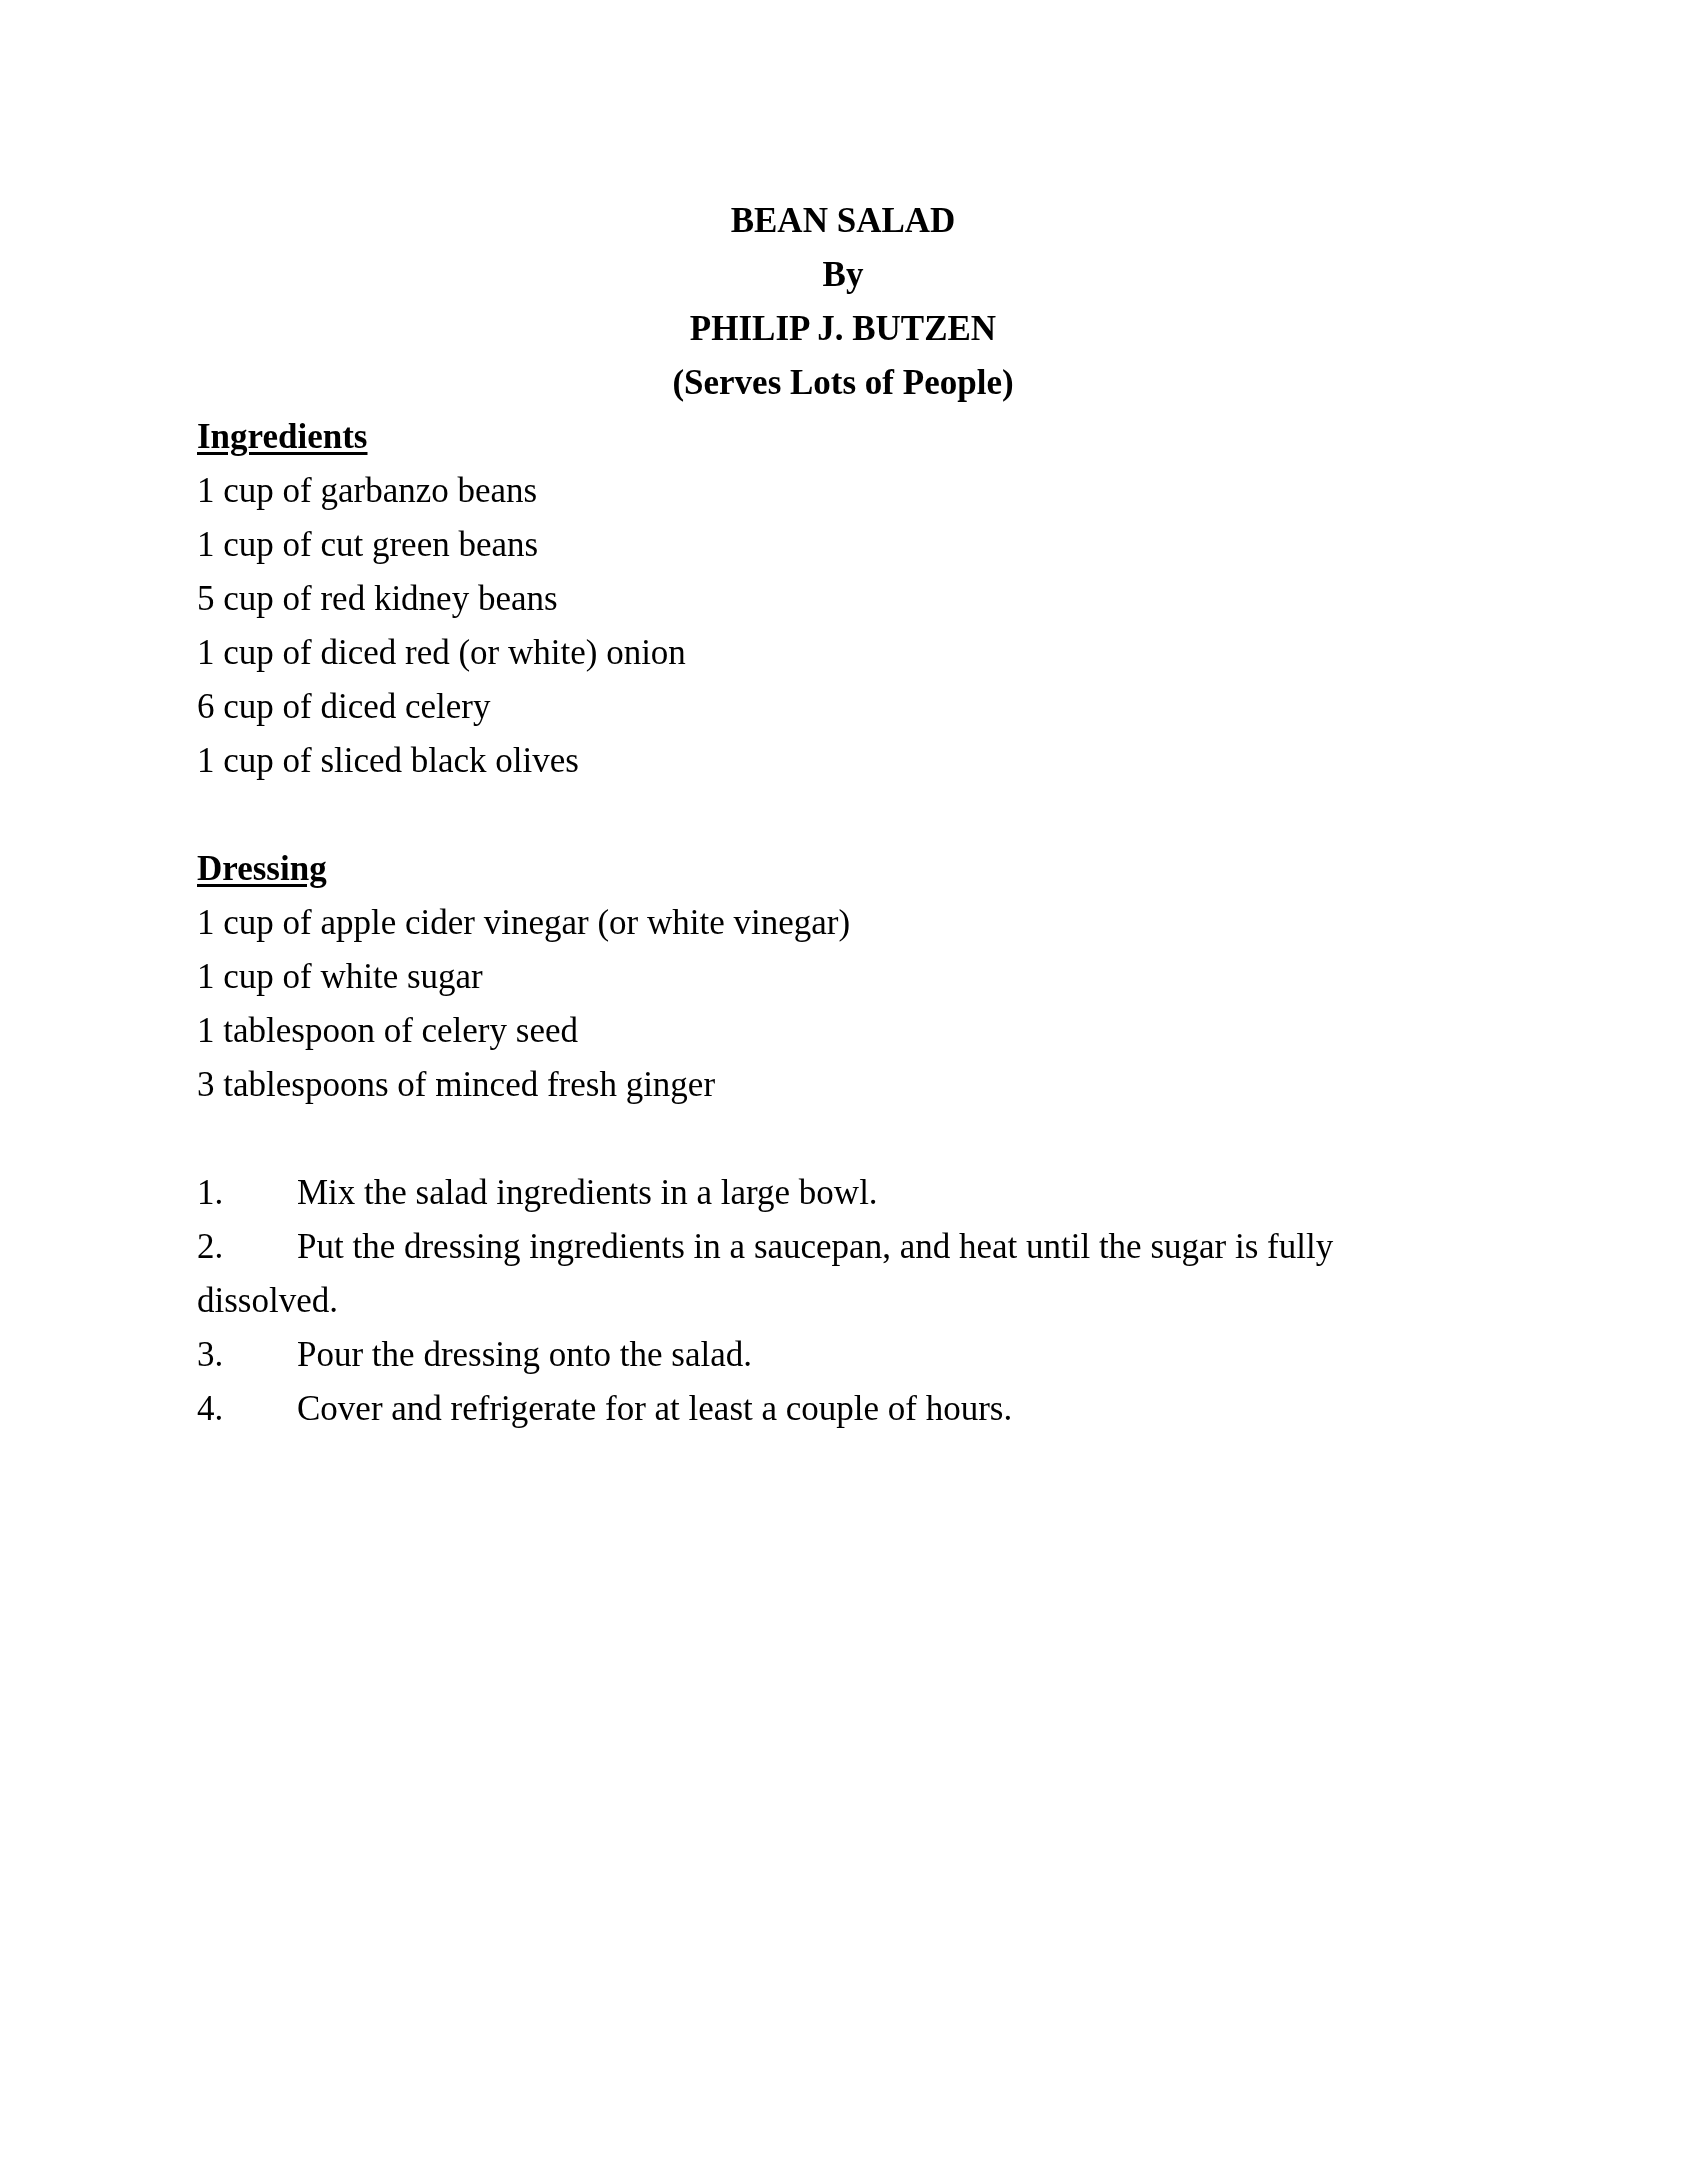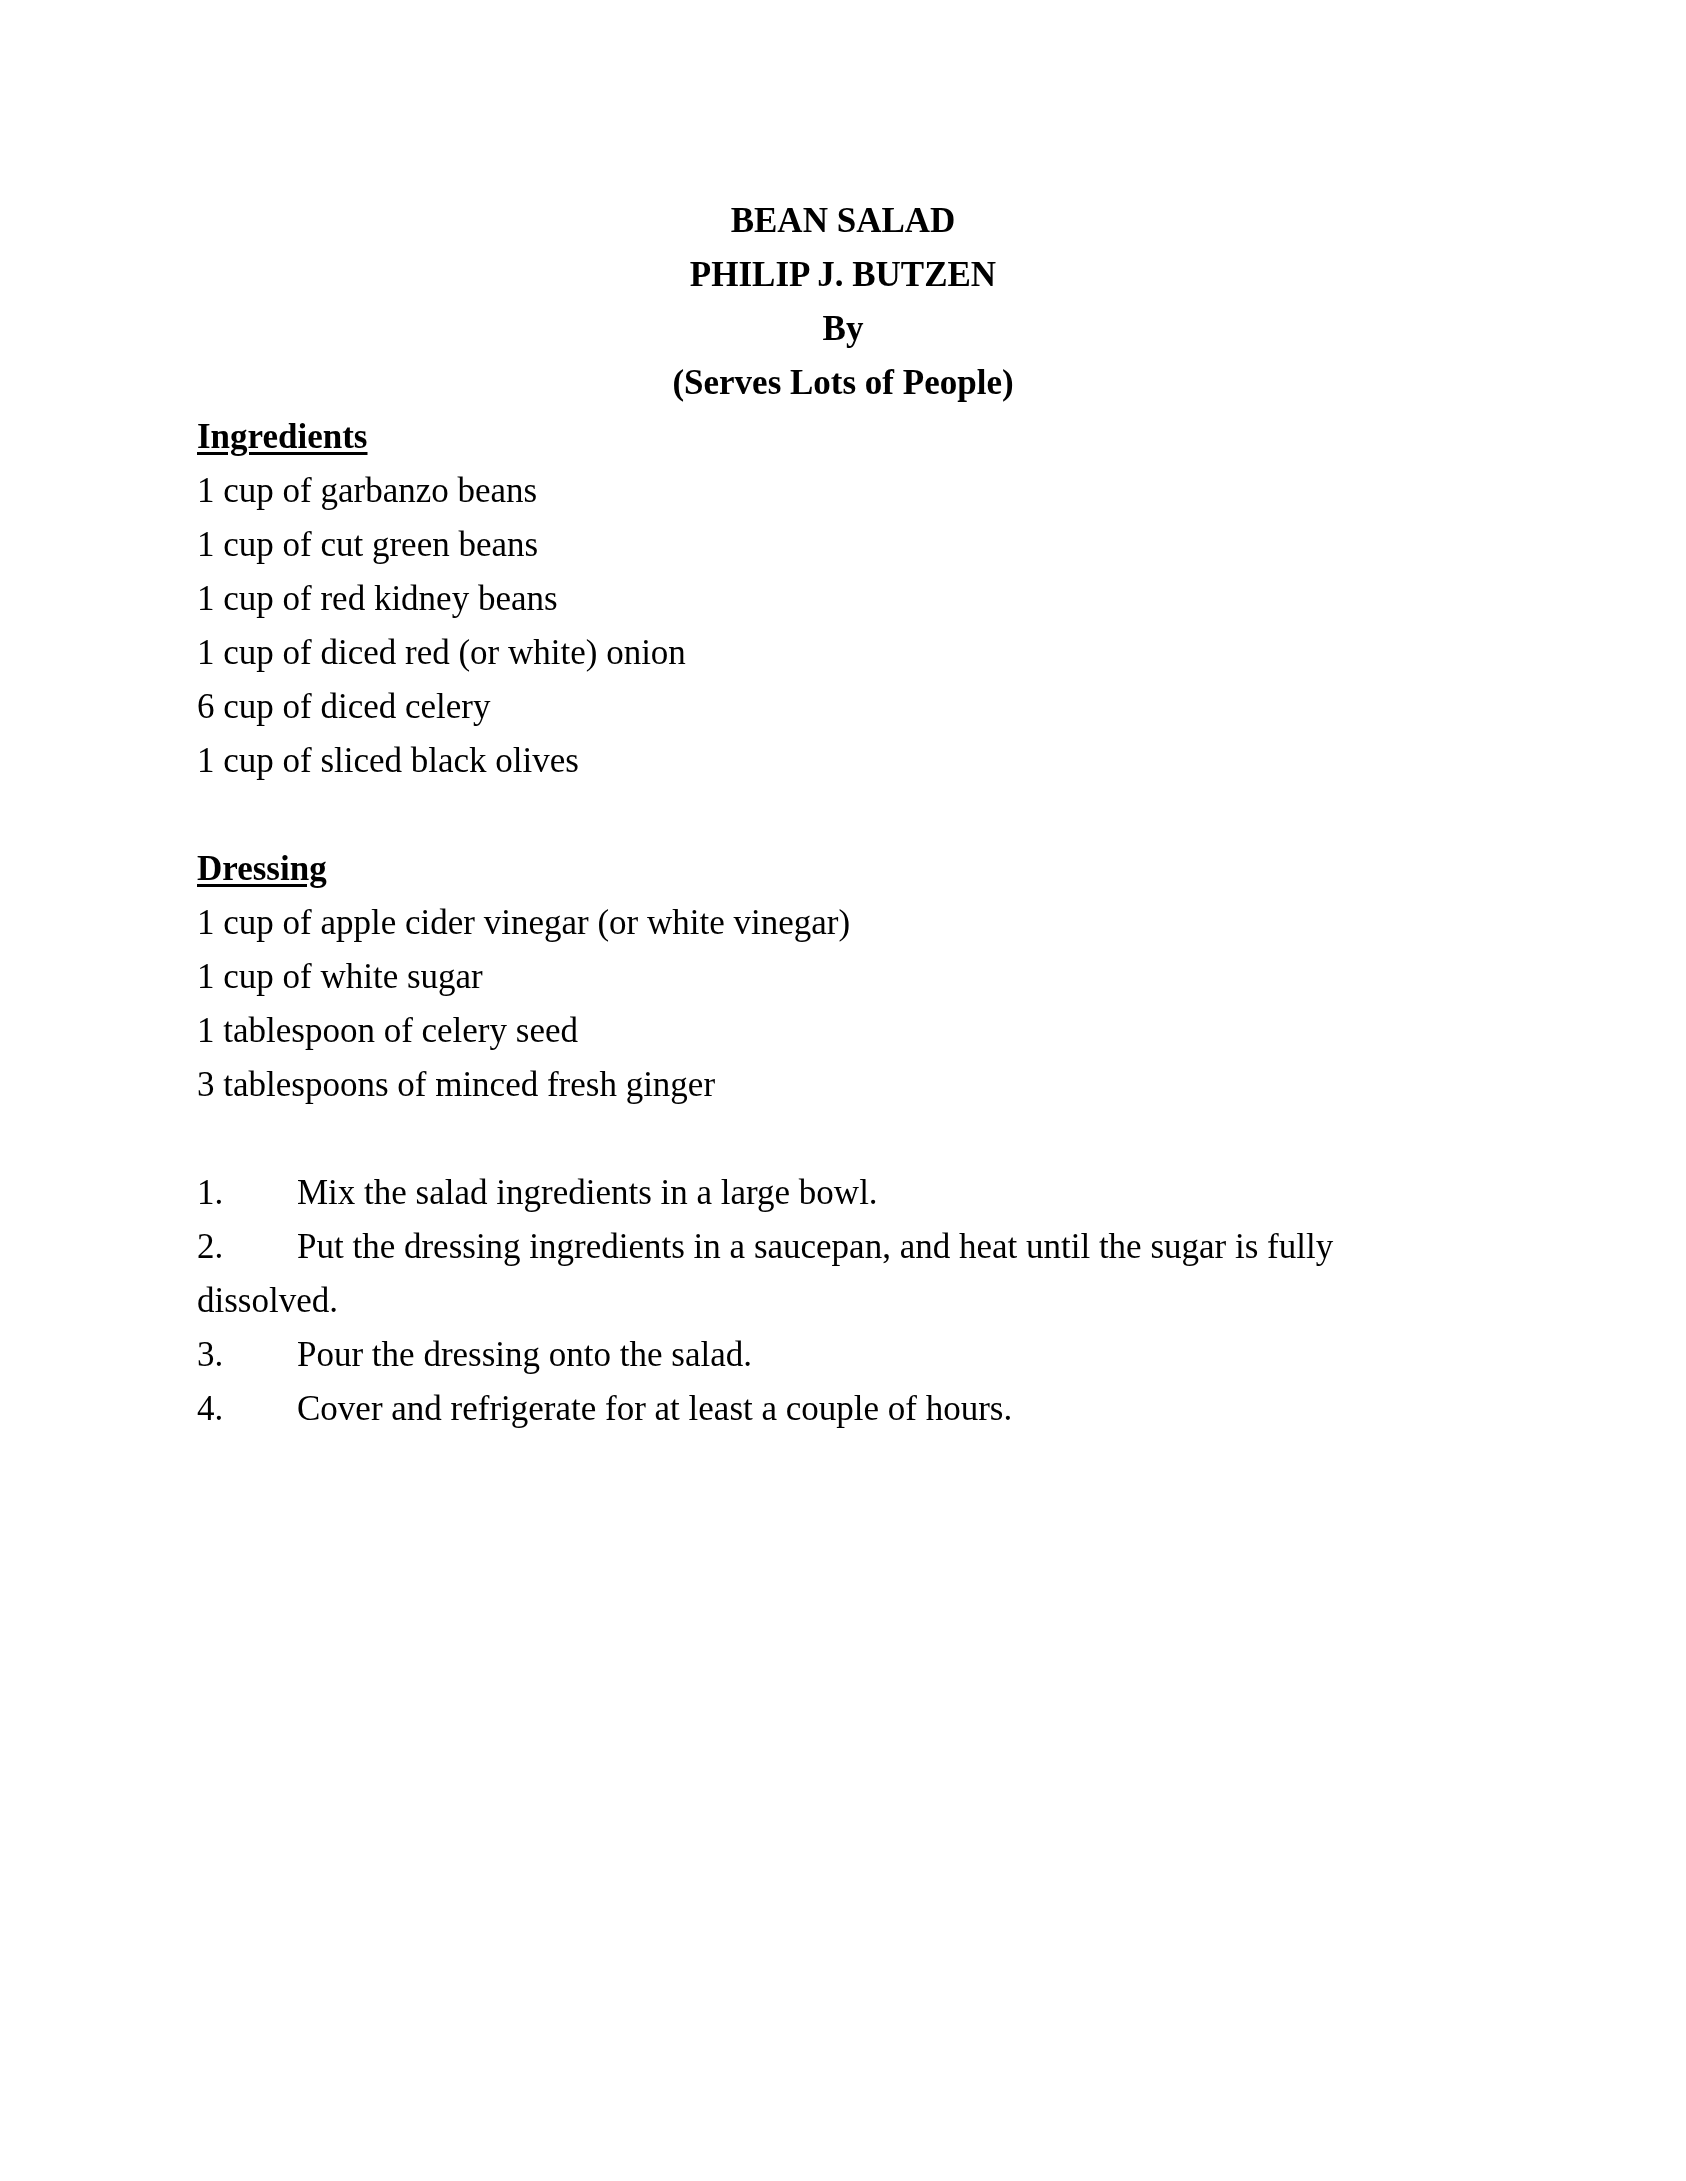--- a/index.html
+++ b/index.html
@@ -21,30 +21,30 @@
     .blank { height: 54px; }
   </style>
 </head>
 <body>
 
 <div class="page">
   <div class="content">
 
     <div class="title-block" style="margin-left:-197px; width:1454px;">
       <div class="line bold" style="text-align:center; width:1686px; padding-left:0;">BEAN SALAD</div>
+      <div class="line bold" style="text-align:center; width:1686px;">By</div>
       <div class="line bold" style="text-align:center; width:1686px;">PHILIP J. BUTZEN</div>
-      <div class="line bold" style="text-align:center; width:1686px;">By</div>
       <div class="line bold" style="text-align:center; width:1686px;">(Serves Lots of People)</div>
     </div>
 
     <div class="section">
       <div class="line"><span class="heading">Ingredients</span></div>
       <div class="line">1 cup of garbanzo beans</div>
       <div class="line">1 cup of cut green beans</div>
-      <div class="line">1 cup of red kidney beans</div>
+      <div class="line">5 cup of red kidney beans</div>
       <div class="line">1 cup of diced red (or white) onion</div>
       <div class="line">6 cup of diced celery</div>
       <div class="line">1 cup of sliced black olives</div>
     </div>
 
     <div class="blank"></div>
 
     <div class="section">
       <div class="line"><span class="heading">Dressing</span></div>
       <div class="line">1 cup of apple cider vinegar (or white vinegar)</div>

